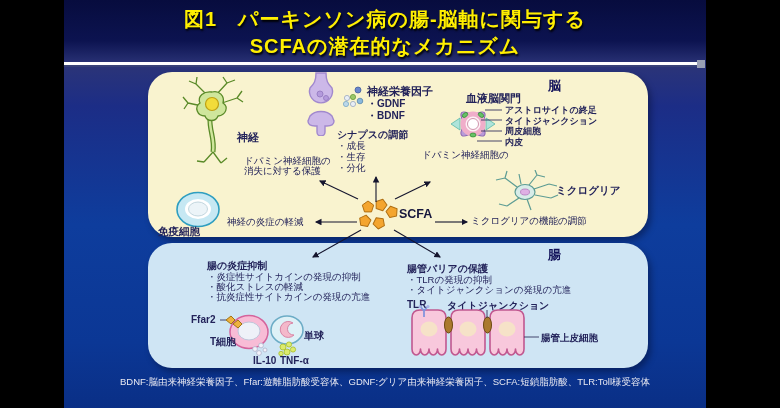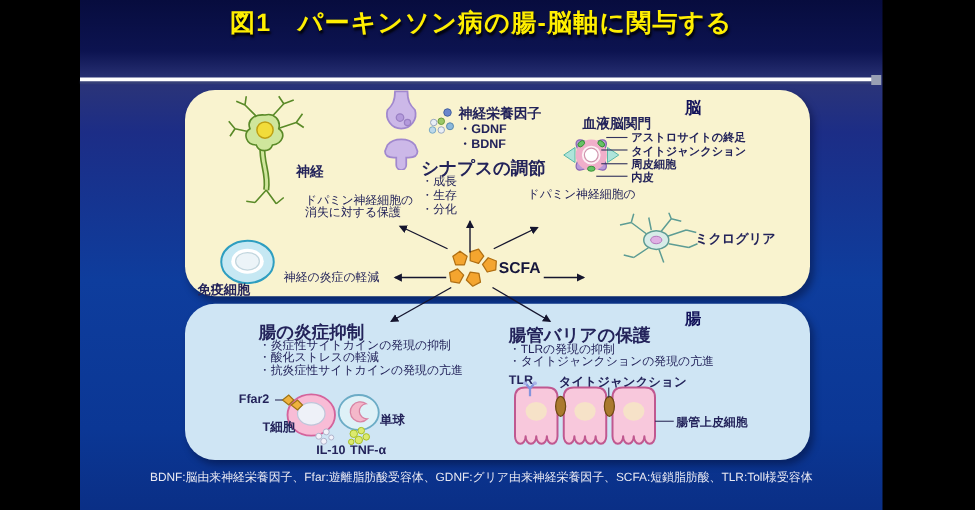--- a/index.html
+++ b/index.html
@@ -13,34 +13,35 @@
   .divider-cap{position:absolute;left:633px;top:60px;width:8px;height:8px;background:#99a0b4;}
   .panel{position:absolute;border-radius:24px;box-shadow:3px 4px 6px rgba(0,0,20,.35);}
   .panel-brain{left:84px;top:72px;width:500px;height:165px;background:#f9f3cf;}
   .panel-gut{left:84px;top:243px;width:500px;height:125px;background:#cfe5f4;}
   .t{position:absolute;color:#23235a;white-space:nowrap;}
   .b{font-weight:bold;}
   .region{font-size:13px;font-weight:bold;color:#12125a;letter-spacing:2px;}
   .s9{font-size:9px;}.s95{font-size:9.5px;}.s10{font-size:10px;}.s105{font-size:10.5px;}
   .s11{font-size:11px;}.s12{font-size:12.5px;}
   .lh10{line-height:10.3px;}.lh11{line-height:10.8px;}
-  .blockhead{font-size:14px;font-weight:bold;line-height:13px;}
+  .blockhead{font-size:10px;font-weight:bold;line-height:13px;}
   .overlay{position:absolute;left:0;top:0;pointer-events:none;}
   .ill{position:absolute;}
   .cap1{position:absolute;left:0;right:0;top:376px;text-align:center;color:#e9e9f2;font-size:9.5px;}
   .cap2{position:absolute;left:0;right:8px;top:391px;text-align:right;color:#f0e23c;font-size:9.5px;}
 </style>
 </head>
 <body>
 
 <div class="stage">
   <div class="slide">
 
     <div class="title">
       <div>図1　パーキンソン病の腸-脳軸に関与する</div>
+      <div>SCFAの潜在的なメカニズム</div>
     </div>
     <div class="divider"></div>
     <div class="divider-cap"></div>
 
     <div class="panel panel-brain"></div>
     <div class="panel panel-gut"></div>
 
     <div class="t region" style="left:484px;top:77px;">脳</div>
 
     <svg class="ill" style="left:118px;top:76px;" width="62" height="94" viewBox="0 0 62 94">
@@ -107,20 +108,21 @@
       <div class="b s9" style="line-height:10.6px;">内皮</div>
     </div>
     <div class="t s95" style="left:358px;top:149px;">ドパミン神経細胞の</div>
 
     <svg class="ill" style="left:429px;top:170px;" width="66" height="42" viewBox="0 0 66 42">
       <path d="M24,17 L12,8 M12,8 L3,10 M12,8 L14,1 M36,15 L44,5 M44,5 L52,7 M44,5 L42,0 M41,19 L56,14 M56,14 L64,16 M42,25 L58,28 M58,28 L65,25 M26,28 L14,36 M14,36 L6,34 M34,29 L38,40 M28,14 L26,4" stroke="#5d9c94" stroke-width="1.2" fill="none"></path>
       <ellipse cx="32" cy="22" rx="10" ry="7.5" fill="#d8ece8" stroke="#5d9c94" stroke-width="1.2"></ellipse>
       <ellipse cx="32" cy="22" rx="4.5" ry="3" fill="#dfb0e4" stroke="#b478bc" stroke-width="0.8"></ellipse>
     </svg>
     <div class="t b s105" style="left:492px;top:184px;">ミクログリア</div>
+    <div class="t s95" style="left:407px;top:215px;">ミクログリアの機能の調節</div>
 
     <svg class="ill" style="left:111px;top:191px;" width="46" height="37" viewBox="0 0 46 37">
       <ellipse cx="23" cy="18.5" rx="21" ry="17" fill="#c6e8f3" stroke="#2e9ec0" stroke-width="1.6"></ellipse>
       <ellipse cx="23" cy="18" rx="13" ry="10" fill="#ffffff"></ellipse>
       <ellipse cx="23" cy="18" rx="9.5" ry="7" fill="#ecf4f8" stroke="#c2d6de" stroke-width="1"></ellipse>
     </svg>
     <div class="t b s105" style="left:94px;top:225px;">免疫細胞</div>
     <div class="t s95" style="left:163px;top:216px;">神経の炎症の軽減</div>
 
     <svg class="ill" style="left:293px;top:198px;" width="42" height="33" viewBox="0 0 42 33">

